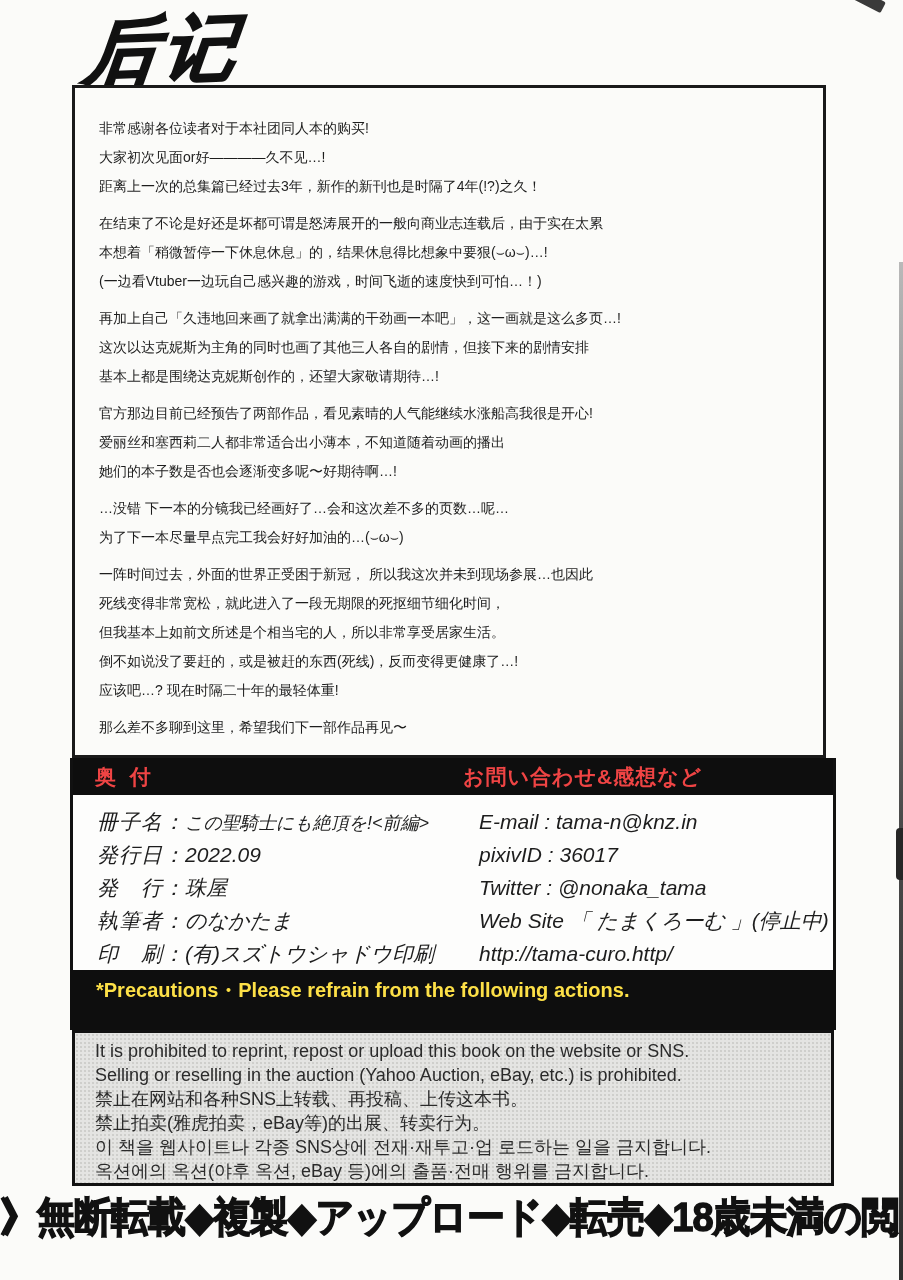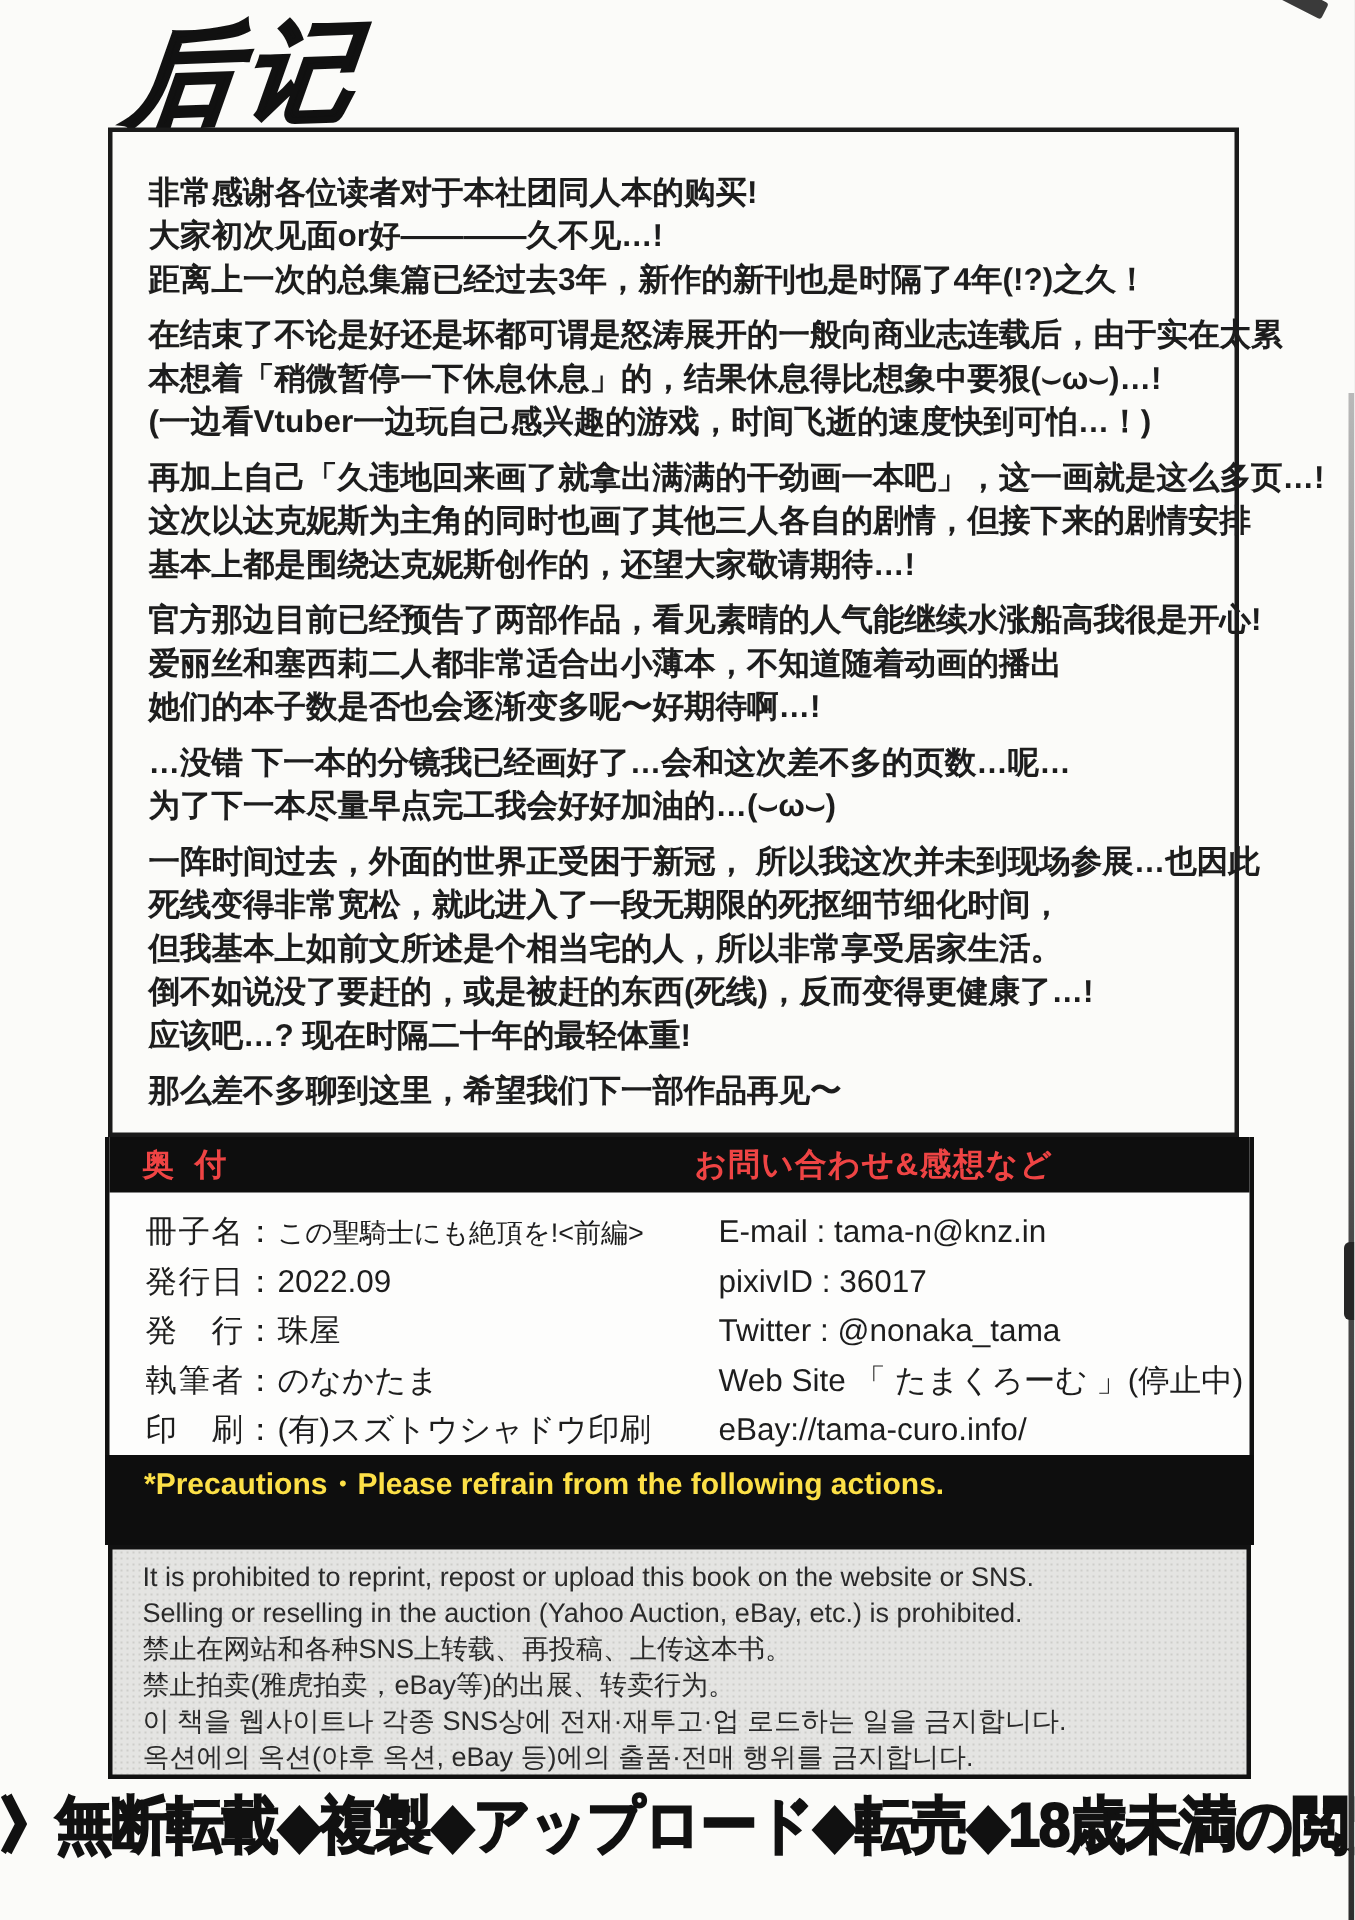--- a/index.html
+++ b/index.html
@@ -19,36 +19,36 @@
     transform:skewX(-8deg) rotate(-2deg);
     -webkit-text-stroke:2px #111;
     color:#111;white-space:nowrap;
   }
   
   .afterword-box{
     position:absolute;left:72px;top:85px;width:754px;height:673px;
     border:3px solid #1a1a1a;box-sizing:border-box;
     padding:26px 14px 0 24px;
   }
-  .para{margin:0 0 8px 0;padding:0;font-size:21px;line-height:29px;font-weight:bold;}
+  .para{margin:0 0 8px 0;padding:0;font-size:14px;line-height:29px;}
   .ln{display:block;white-space:nowrap;}
   
   .colophon{
     position:absolute;left:70px;top:758px;width:766px;height:212px;
     box-sizing:border-box;
     border-left:3px solid #111;border-right:3px solid #111;
     background:#fdfdfc;
   }
   .colophon-header{
     position:relative;height:37px;background:#0e0e0e;color:#ef4444;
     font-weight:bold;font-size:21px;line-height:37px;
   }
   .colophon-header .hleft{position:absolute;left:22px;letter-spacing:4px;}
   .colophon-header .hright{position:absolute;left:390px;letter-spacing:1px;}
-  .colophon-body{position:relative;height:175px;}
+  .colophon-body{position:relative;height:175px;font-style:italic;}
   .col-left{position:absolute;left:24px;top:10px;width:360px;}
   .col-right{position:absolute;left:390px;top:10px;width:370px;}
   .col-row{height:33px;line-height:33px;font-size:21px;white-space:nowrap;}
   .col-row .lbl{letter-spacing:1px;}
   .col-row .val.small{font-size:18px;}
   .col-right .col-row{font-size:21px;margin-left:16px;}
   
   .precautions{
     position:absolute;left:70px;top:970px;width:766px;height:60px;
     background:#0e0e0e;color:#fde047;box-sizing:border-box;
@@ -153,21 +153,21 @@
         </div>
         <div class="col-row">
           <span class="lbl">印　刷：</span><span class="val">(有)スズトウシャドウ印刷</span>
         </div>
       </div>
       <div class="col-right">
         <div class="col-row">E-mail : tama-n@knz.in</div>
         <div class="col-row">pixivID : 36017</div>
         <div class="col-row">Twitter : @nonaka_tama</div>
         <div class="col-row">Web Site 「 たまくろーむ 」(停止中)</div>
-        <div class="col-row">eBay://tama-curo.info/</div>
+        <div class="col-row">http://tama-curo.http/</div>
       </div>
     </div>
   </div>
 
   <div class="precautions">
     <div class="p-en">*Precautions・Please refrain from the following actions.</div>
   </div>
 
   <div class="prohibited">
     <div class="ln">It is prohibited to reprint, repost or upload this book on the website or SNS.</div>

